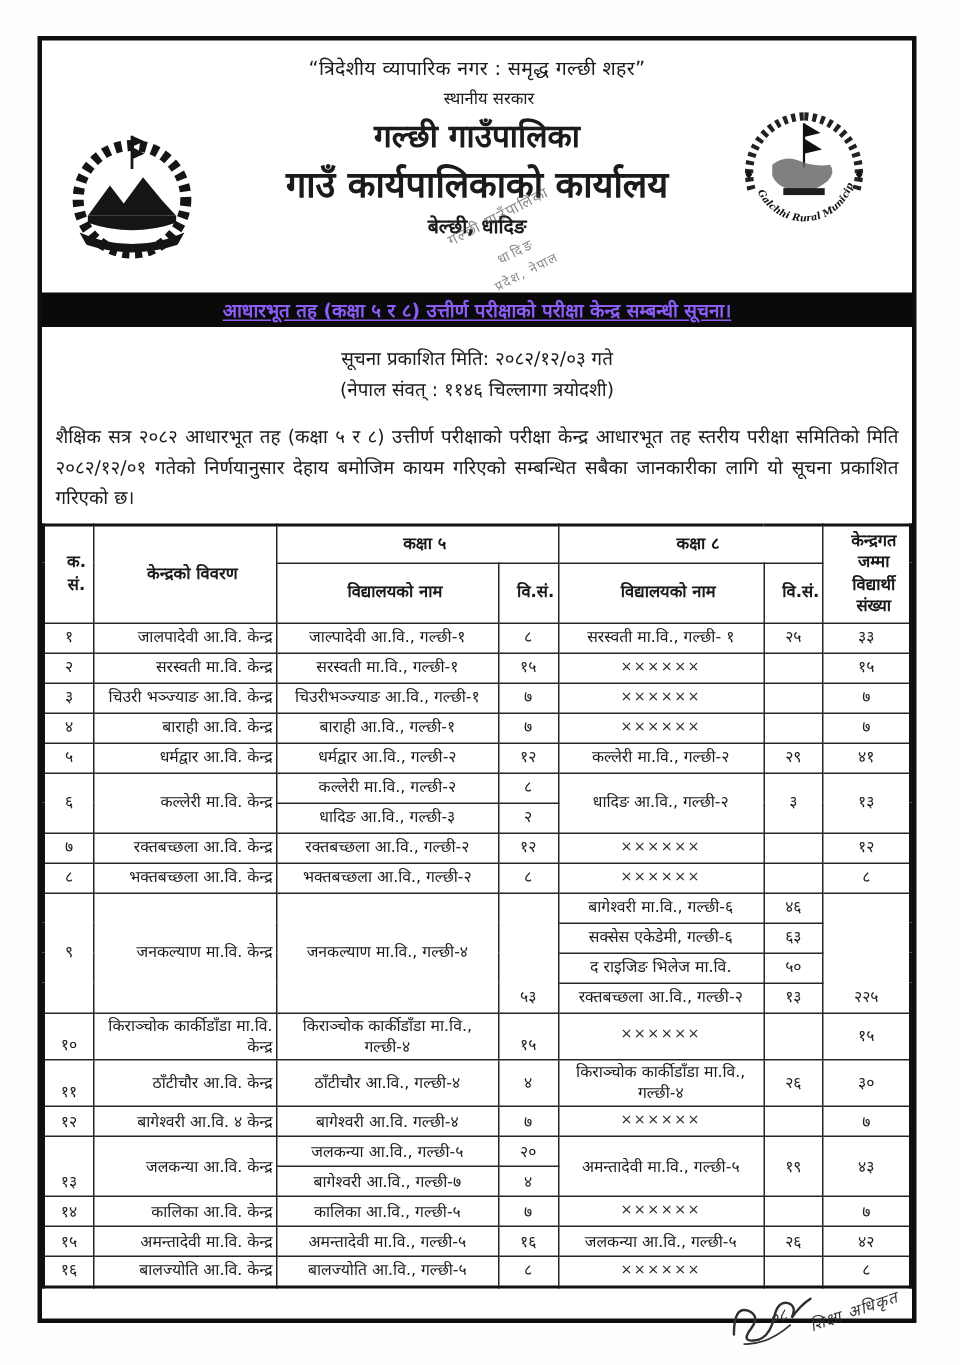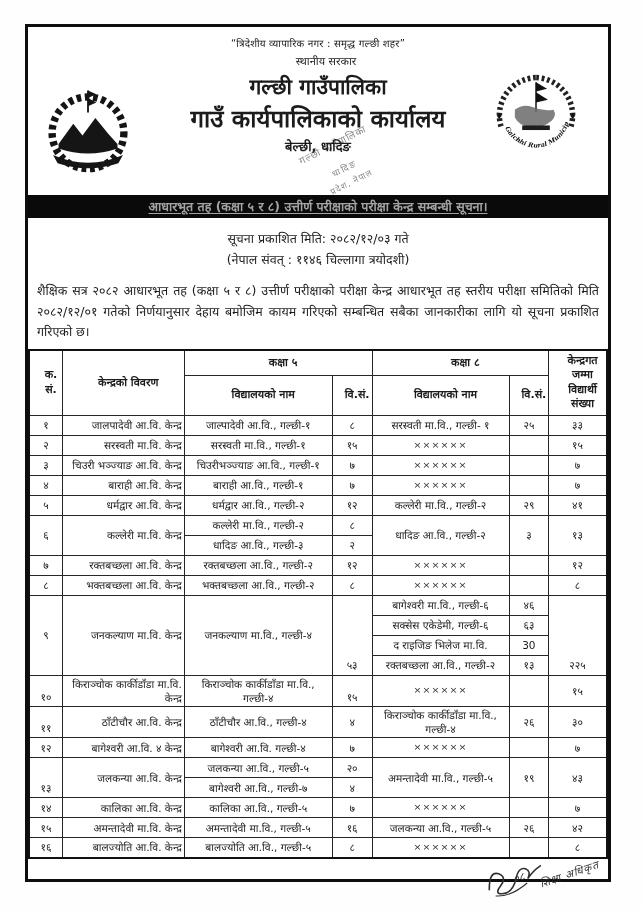--- a/index.html
+++ b/index.html
@@ -2,36 +2,36 @@
 <html><head>
 <meta charset="utf-8">
 <style>
   html,body{margin:0;padding:0;background:#ffffff;}
   .page{position:relative;width:643px;height:910px;background:#fefefe;
         font-family:"DejaVu Sans","Liberation Sans",sans-serif;color:#1b1b1b;overflow:hidden;}
   .frame{position:absolute;left:25px;top:24px;width:586px;height:858px;
          border:3px solid #0e0e0e;background:#fff;box-sizing:border-box;}
   
   .hdr{position:relative;height:168px;text-align:center;padding-top:9px;box-sizing:border-box;}
-  .motto{font-size:10px;letter-spacing:.2px;}
+  .motto{font-size:13px;letter-spacing:.2px;}
   .govt{font-size:11px;margin-top:3px;padding-left:16px;}
   .muni{font-size:21px;font-weight:bold;margin-top:4px;}
   .office{font-size:24px;font-weight:bold;margin-top:1px;}
   .addr1{font-size:13px;font-weight:bold;margin-top:3px;}
   .addr2{font-size:13px;font-weight:bold;margin-top:1px;}
   .emblem-left{position:absolute;left:14px;top:50px;width:92px;height:108px;}
   .logo-right{position:absolute;right:26px;top:42px;width:92px;height:100px;}
   .stamp{position:absolute;left:238px;top:108px;width:170px;height:92px;
          transform:rotate(-27deg);color:#3c3c3c;opacity:.62;font-size:9px;line-height:1.25;
          text-align:center;pointer-events:none;}
   .stamp .s1{font-size:10px;letter-spacing:1px;}
   .stamp .s2{font-size:9px;margin-top:14px;letter-spacing:2px;}
   .stamp .s3{font-size:8.5px;margin-top:4px;letter-spacing:1px;}
   
-  .title-bar{height:23px;background:#0a0a0a;color:#a3a3a3;text-align:center;line-height:23px;
+  .title-bar{height:23px;background:#0a0a0a;color:#8b5cf6;text-align:center;line-height:23px;
              font-size:12.5px;font-weight:bold;}
   .title-bar span{text-decoration:underline;text-underline-offset:2px;}
   
   .date-block{text-align:center;font-size:12.5px;margin-top:11px;line-height:1.65;}
   .intro{font-size:12.5px;text-align:justify;margin:11px 9px 7px 9px;line-height:1.62;}
   
   table{margin:2px auto 0 auto;border-collapse:collapse;table-layout:fixed;
         font-size:10.5px;border:2px solid #111;}
   th,td{border:1px solid #262626;padding:1px 2px;text-align:center;vertical-align:middle;
         line-height:1.35;overflow:hidden;}
@@ -215,21 +215,21 @@
             <td>बागेश्वरी मा.वि., गल्छी-६</td>
             <td>४६</td>
             <td rowspan="4" class="bottom">२२५</td>
           </tr>
           <tr>
             <td>सक्सेस एकेडेमी, गल्छी-६</td>
             <td>६३</td>
           </tr>
           <tr>
             <td>द राइजिङ भिलेज मा.वि.</td>
-            <td>30</td>
+            <td>५०</td>
           </tr>
           <tr>
             <td>रक्तबच्छला आ.वि., गल्छी-२</td>
             <td>१३</td>
           </tr>
           <tr>
             <td class="bottom">१०</td>
             <td class="left">किराञ्चोक कार्कीडाँडा मा.वि. केन्द्र</td>
             <td>किराञ्चोक कार्कीडाँडा मा.वि., गल्छी-४</td>
             <td class="bottom">१५</td>

